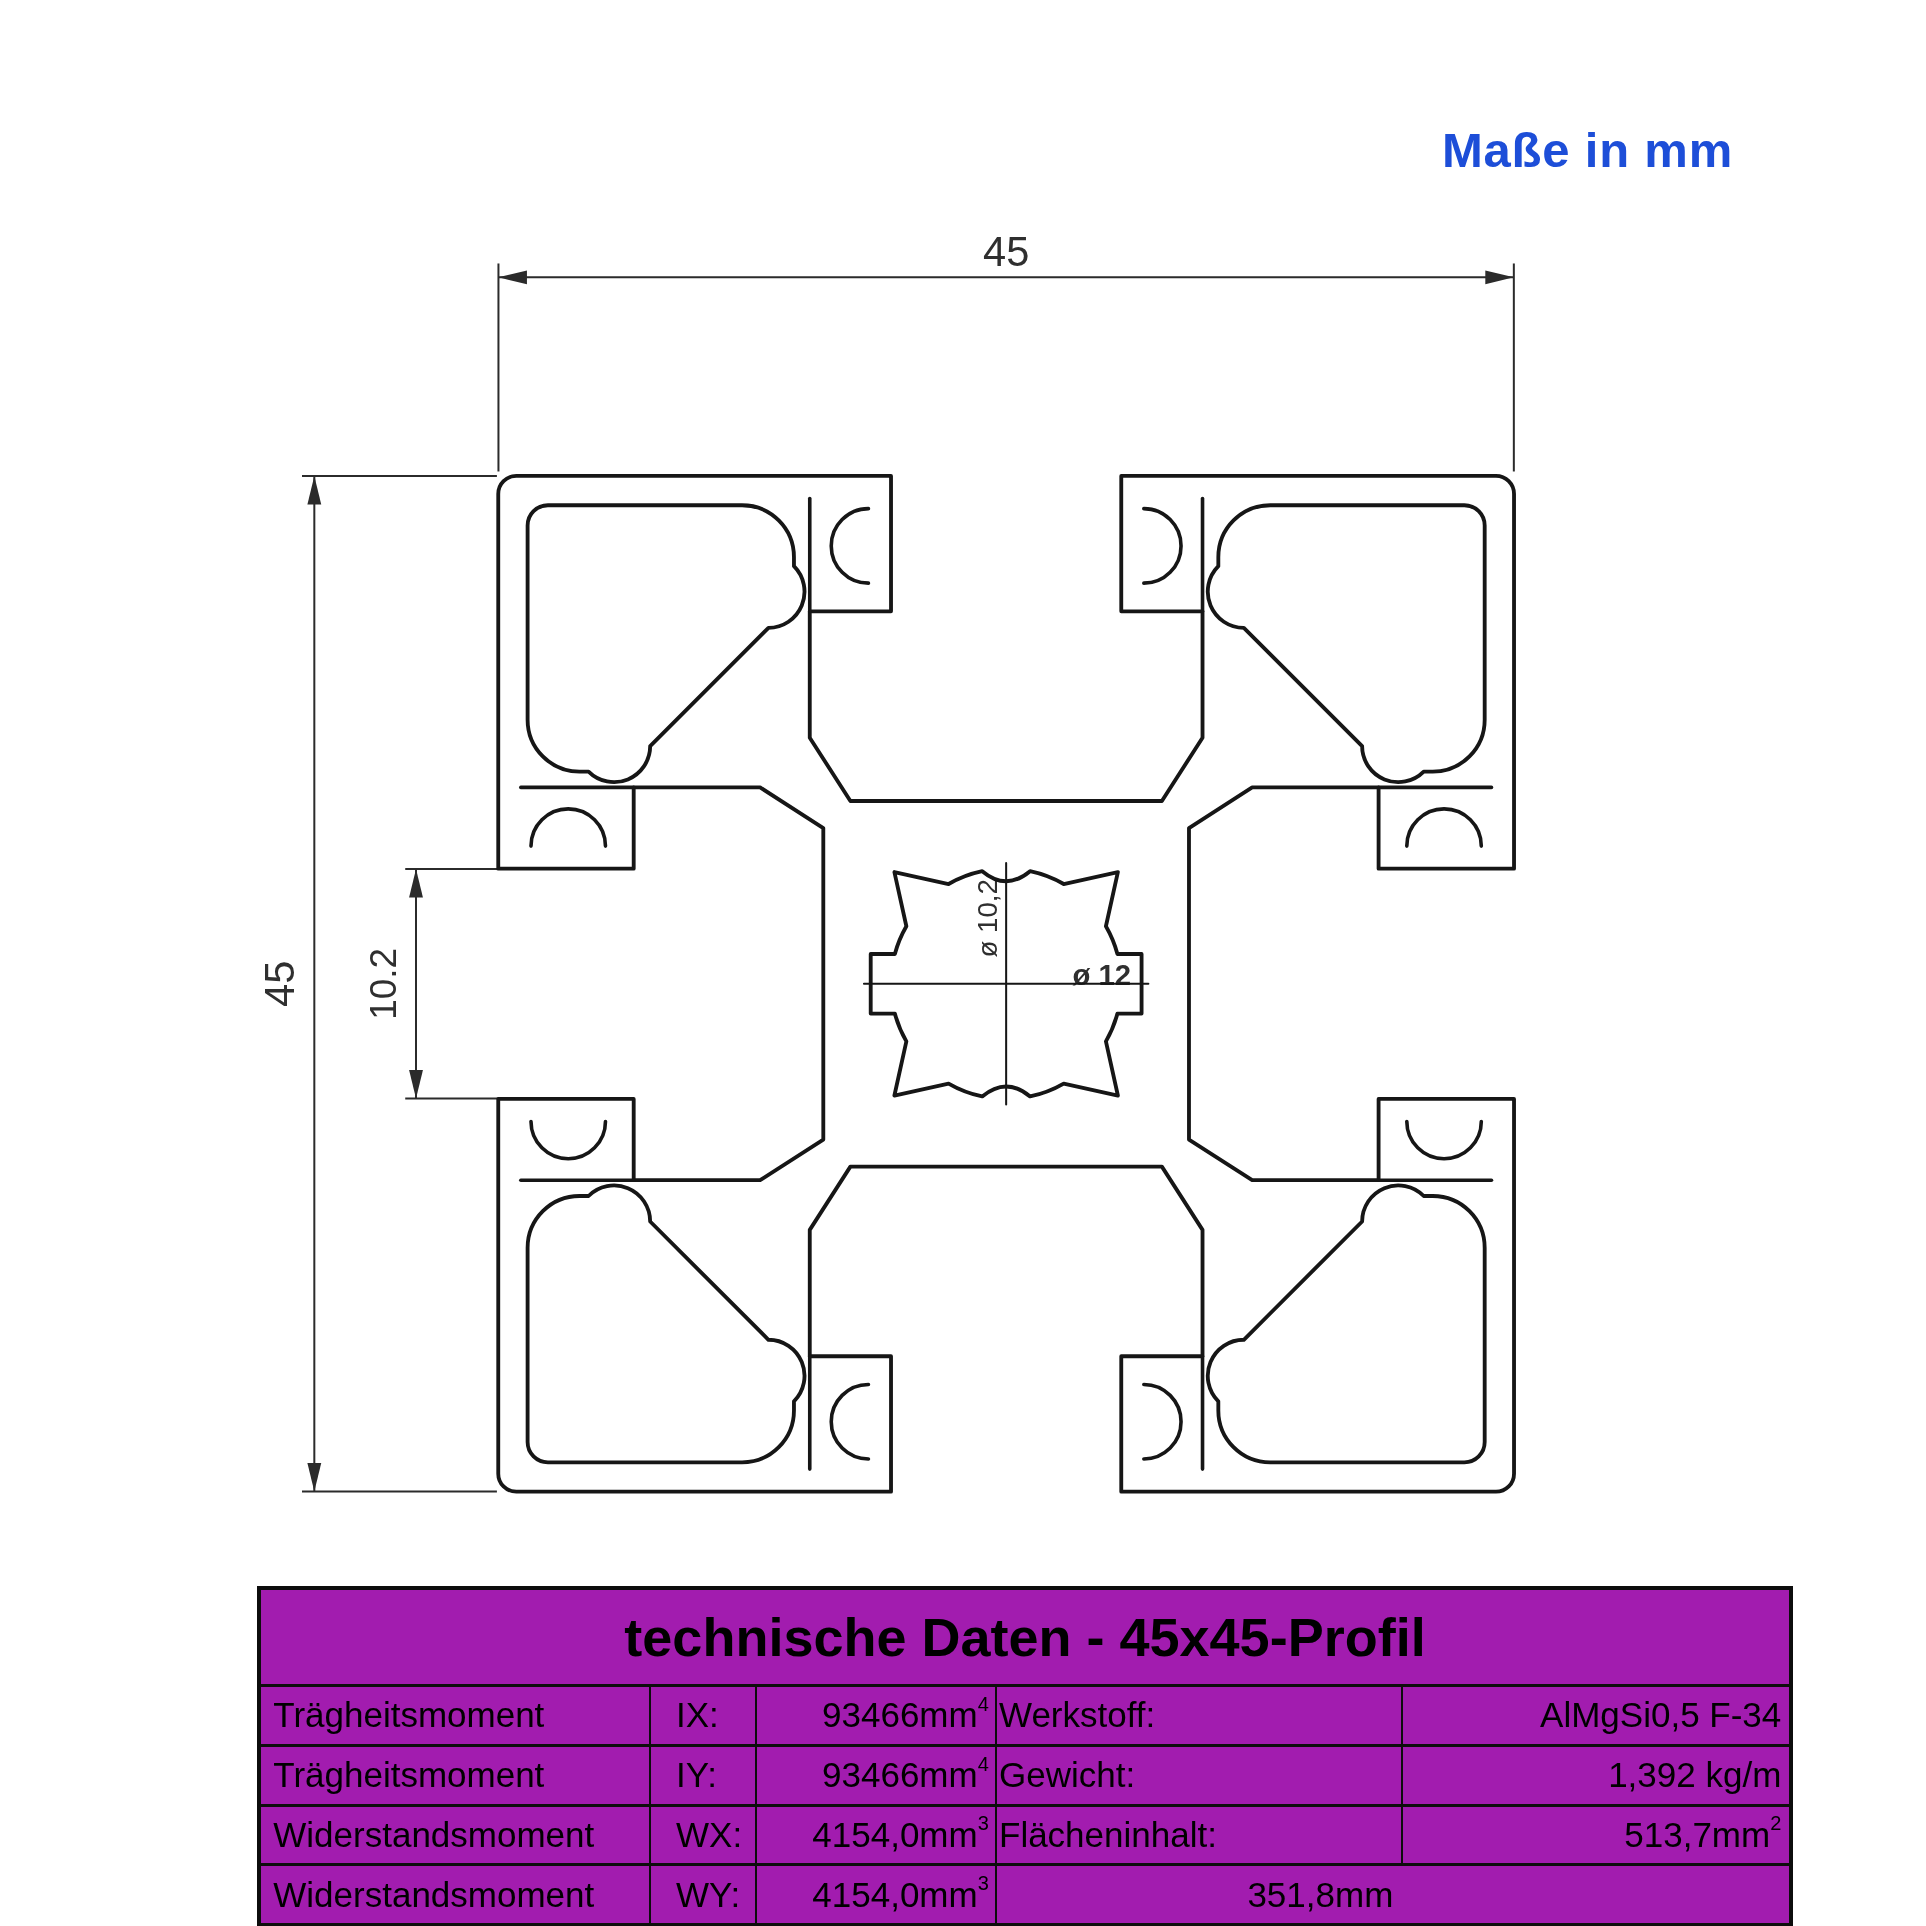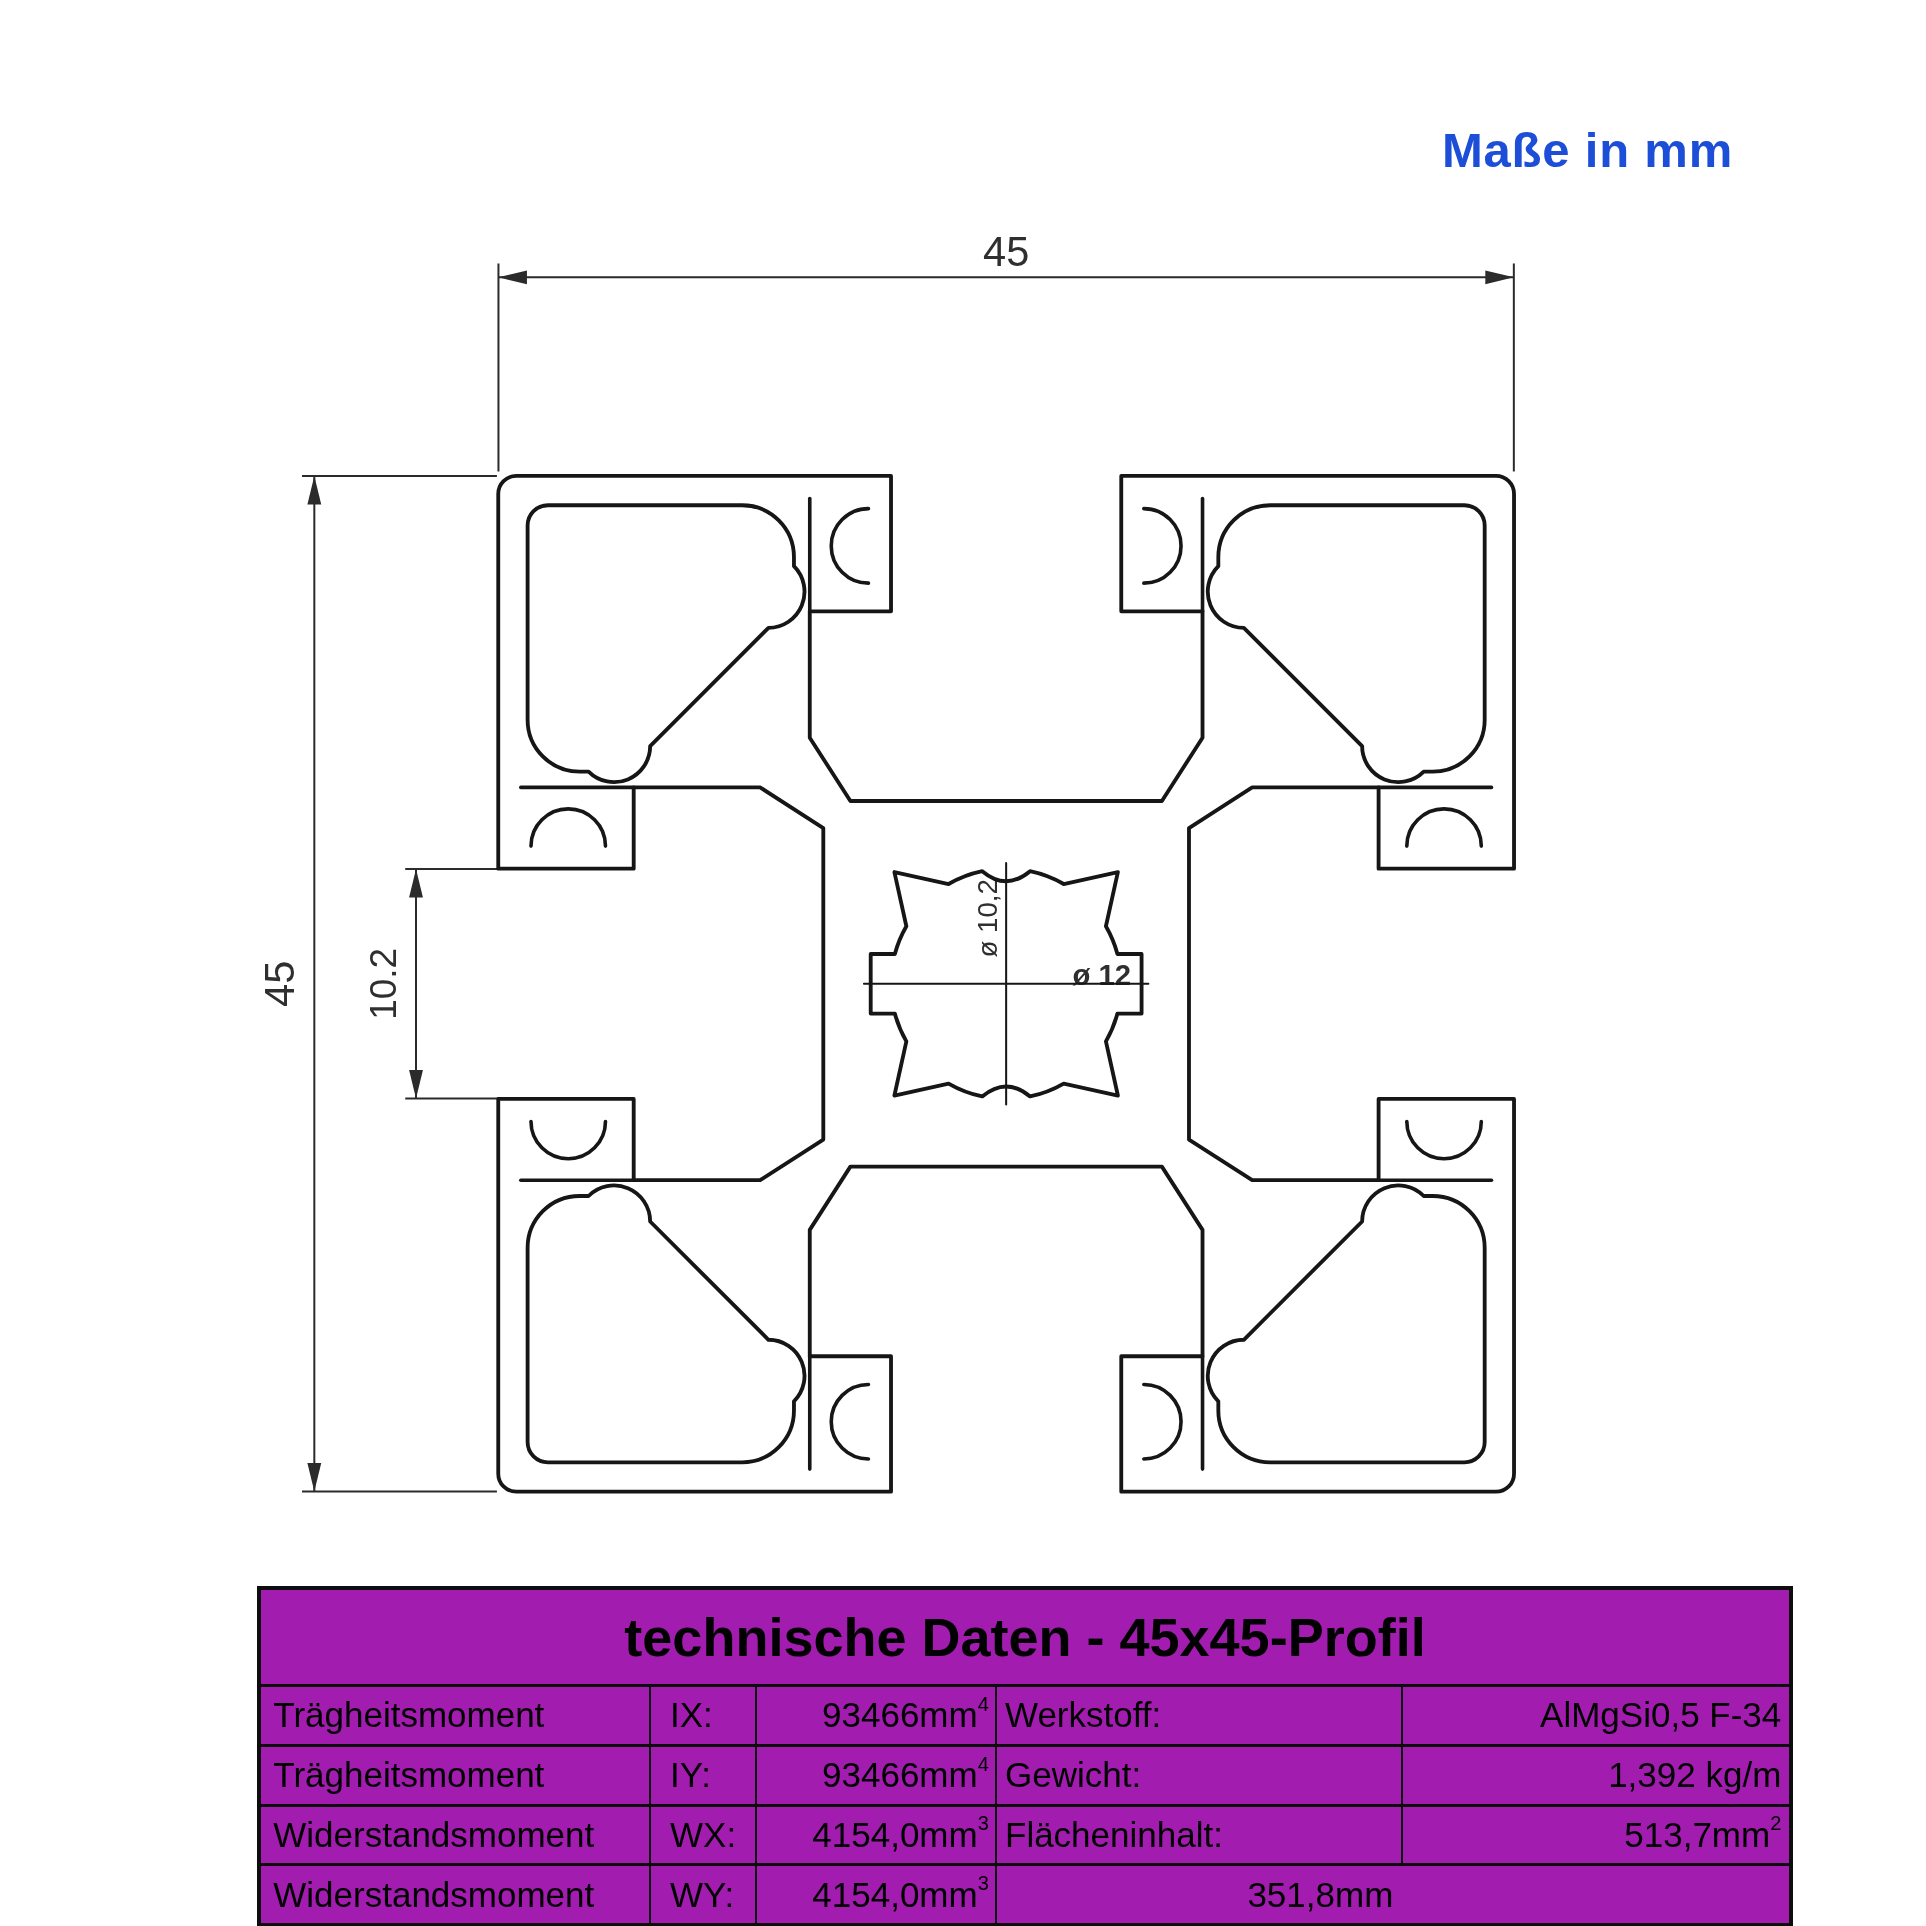--- a/index.html
+++ b/index.html
@@ -14,23 +14,23 @@
              border:4.6px solid #0d0d0d;box-sizing:border-box;background:#a21caf;
              display:flex;flex-direction:column;}
   .t-title{height:94px;flex:0 0 auto;display:flex;align-items:center;justify-content:center;
            font-size:54px;font-weight:bold;color:#000;border-bottom:3.9px solid #0d0d0d;}
   .t-body{flex:1;display:flex;flex-direction:column;}
   .trow{flex:1;display:grid;grid-template-columns:388px 106px 240px 406px 1fr;}
   .trow + .trow{border-top:3.1px solid #0d0d0d;}
   .tcell{display:flex;align-items:center;font-size:35px;color:#000;box-sizing:border-box;
          white-space:nowrap;overflow:hidden;}
   .tcell.c1{padding-left:12.3px;}
-  .tcell.c2{border-left:2.3px solid #0d0d0d;padding-left:19px;}
+  .tcell.c2{border-left:2.3px solid #0d0d0d;padding-left:25px;}
   .tcell.c3{border-left:2.3px solid #0d0d0d;justify-content:flex-end;padding-right:6.2px;}
-  .tcell.c4{border-left:2.3px solid #0d0d0d;padding-left:8px;}
+  .tcell.c4{border-left:2.3px solid #0d0d0d;padding-left:2px;}
   .tcell.c5{border-left:2.3px solid #0d0d0d;justify-content:flex-end;padding-right:7.7px;}
   .tcell sup{font-size:20px;position:relative;top:-11.6px;line-height:0;}
 </style>
 </head>
 <body>
 
 <div class="stage">
 
   <div class="units-note">Maße in mm</div>
 

